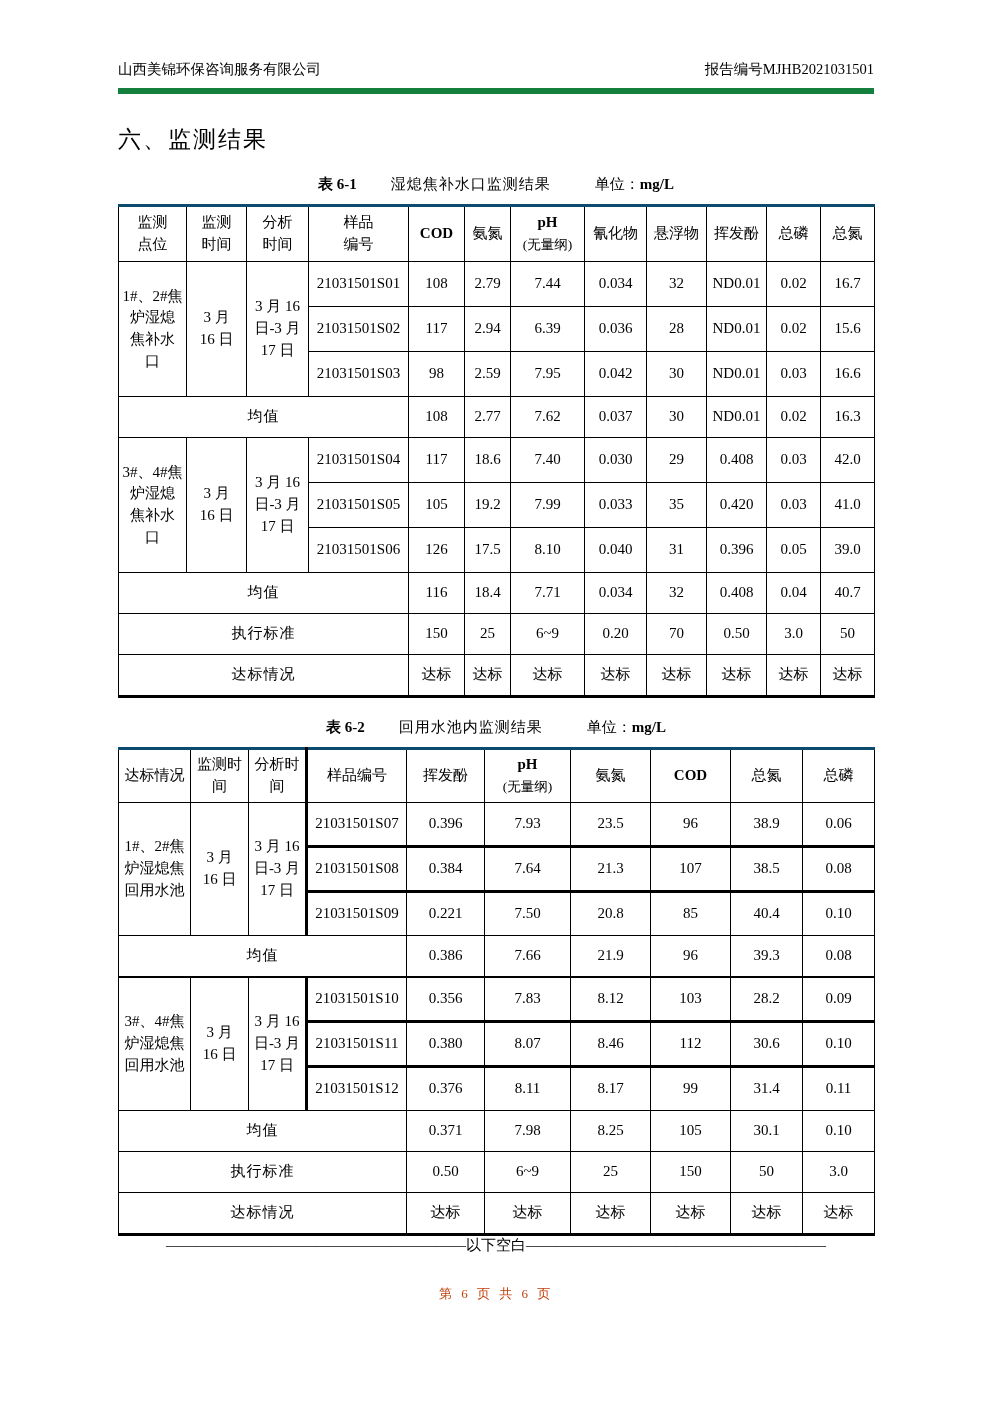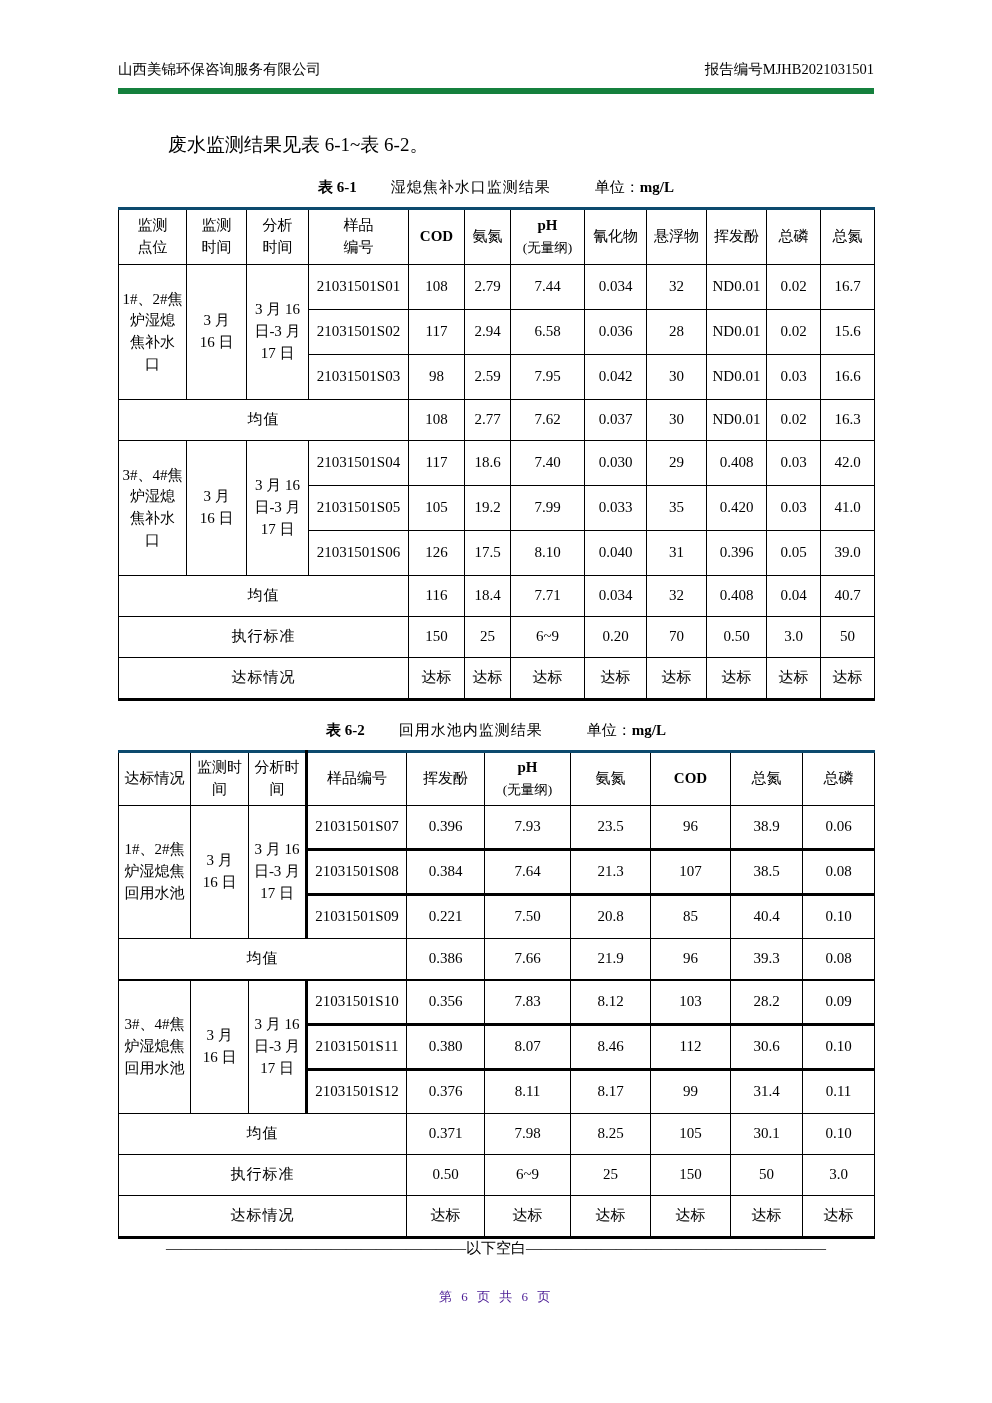--- a/index.html
+++ b/index.html
@@ -40,35 +40,35 @@
   th .sub{font-size:13.5px;}
   .sid{font-size:15px;}
   
   .t2 .sid,.t2 th.hsid{border-left-width:3px;}
   .t2 td.bb{border-bottom-width:3px;}
   .t2 tr.mean1 td{border-bottom-width:2px;}
 
   
   .blank-line{text-align:center;font-size:15px;white-space:nowrap;
     overflow:hidden;}
-  .page-num{margin-top:30px;text-align:center;font-size:13px;color:#4c1d95;
+  .page-num{margin-top:30px;text-align:center;font-size:13px;color:#c2410c;
     letter-spacing:3px;}
 </style>
 </head>
 <body>
 
 <div class="page">
 <div class="content">
 
   <div class="doc-header">
     <span>山西美锦环保咨询服务有限公司</span>
     <span>报告编号MJHB2021031501</span>
   </div>
 
-  <div class="intro">废水监测结果见表 6-1~表 6-2。</div>
+  <div class="section-title">六、监测结果</div>
 
   <div class="caption">
     <span class="cap-label">表 6-1</span>
     <span class="cap-title">湿熄焦补水口监测结果</span>
     <span class="cap-unit"><span>单位：</span><b>mg/L</b></span>
   </div>
 
   <table class="t t1">
     <colgroup>
       <col style="width:68px">
@@ -120,21 +120,21 @@
       <td>0.034</td>
       <td>32</td>
       <td>ND0.01</td>
       <td>0.02</td>
       <td>16.7</td>
     </tr>
     <tr class="drow">
       <td class="sid">21031501S02</td>
       <td>117</td>
       <td>2.94</td>
-      <td>6.58</td>
+      <td>6.39</td>
       <td>0.036</td>
       <td>28</td>
       <td>ND0.01</td>
       <td>0.02</td>
       <td>15.6</td>
     </tr>
     <tr class="drow">
       <td class="sid">21031501S03</td>
       <td>98</td>
       <td>2.59</td>

